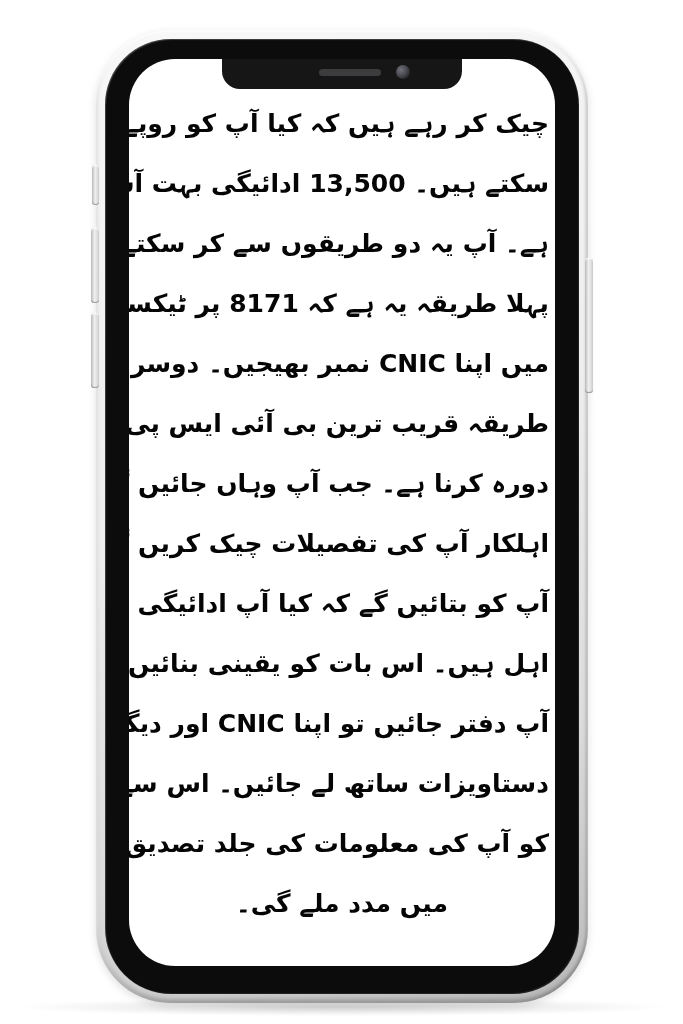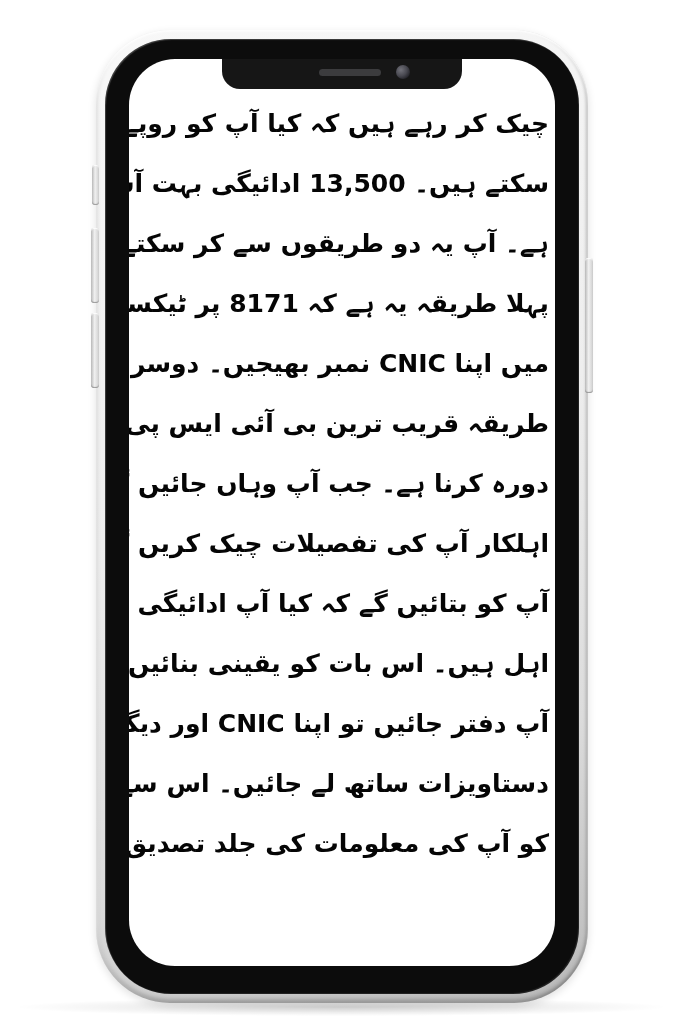--- a/index.html
+++ b/index.html
@@ -133,20 +133,21 @@
           <div class="text-line">پہلا طریقہ یہ ہے کہ 8171 پر ٹیکسٹ میسج</div>
           <div class="text-line">میں اپنا CNIC نمبر بھیجیں۔ دوسرا</div>
           <div class="text-line">طریقہ قریب ترین بی آئی ایس پی آفس کا</div>
           <div class="text-line">دورہ کرنا ہے۔ جب آپ وہاں جائیں گے، تو</div>
           <div class="text-line">اہلکار آپ کی تفصیلات چیک کریں گے اور</div>
           <div class="text-line">آپ کو بتائیں گے کہ کیا آپ ادائیگی کے لیے</div>
           <div class="text-line">اہل ہیں۔ اس بات کو یقینی بنائیں کہ جب</div>
           <div class="text-line">آپ دفتر جائیں تو اپنا CNIC اور دیگر اہم</div>
           <div class="text-line">دستاویزات ساتھ لے جائیں۔ اس سے حکام</div>
           <div class="text-line">کو آپ کی معلومات کی جلد تصدیق کرنے</div>
+          <div class="text-line">میں مدد ملے گی۔</div>
         </div>
 
         <div class="notch">
           <div class="speaker"></div>
           <div class="camera"></div>
         </div>
 
       </div>
     </div>
   </div>

